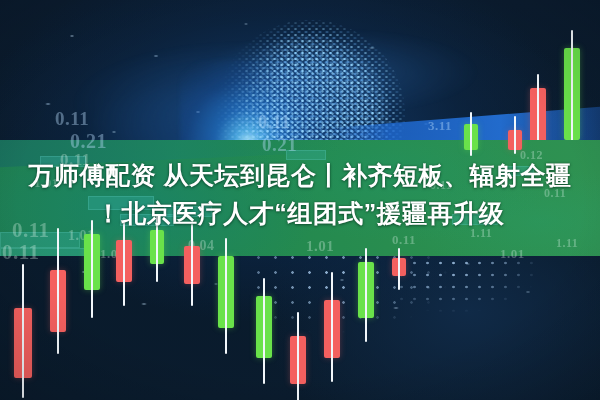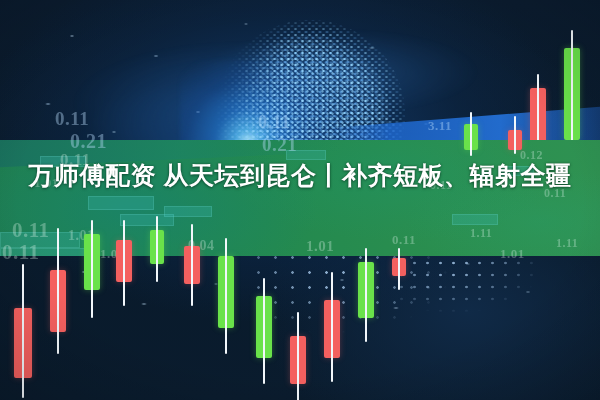--- a/index.html
+++ b/index.html
@@ -312,16 +312,17 @@
         <div class="wick" style="top: -14px; height: 94px;"></div>
       </div>
       <div class="candle down" style="left: 392px; top: 258px; width: 14px; height: 18px;">
         <div class="body" style="top: 0px; height: 100%;"></div>
         <div class="wick" style="top: -10px; height: 42px;"></div>
       </div>
     </div>
 
   <div class="title-wrap">
     <div class="title-line">万师傅配资 从天坛到昆仑丨补齐短板、辐射全疆</div>
+    <div class="title-line">！北京医疗人才“组团式”援疆再升级</div>
   </div>
 
   <div class="layer vignette"></div>
 </div>
 
 </body></html>

